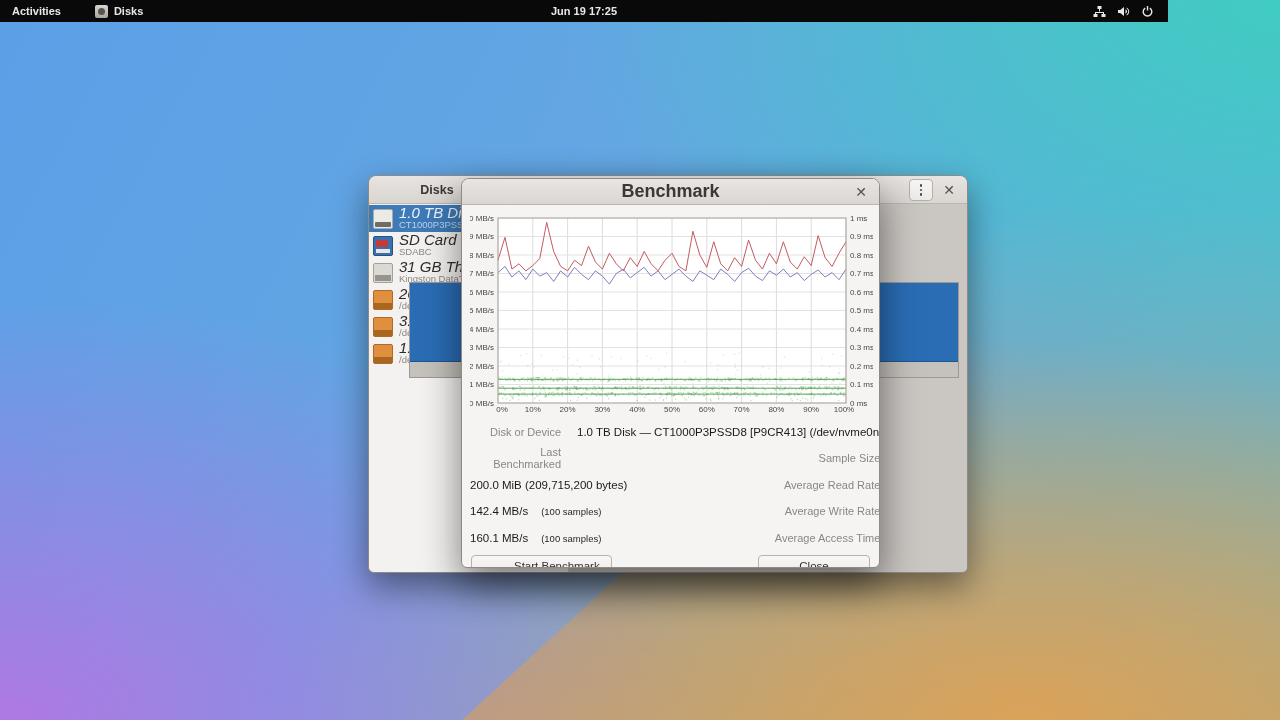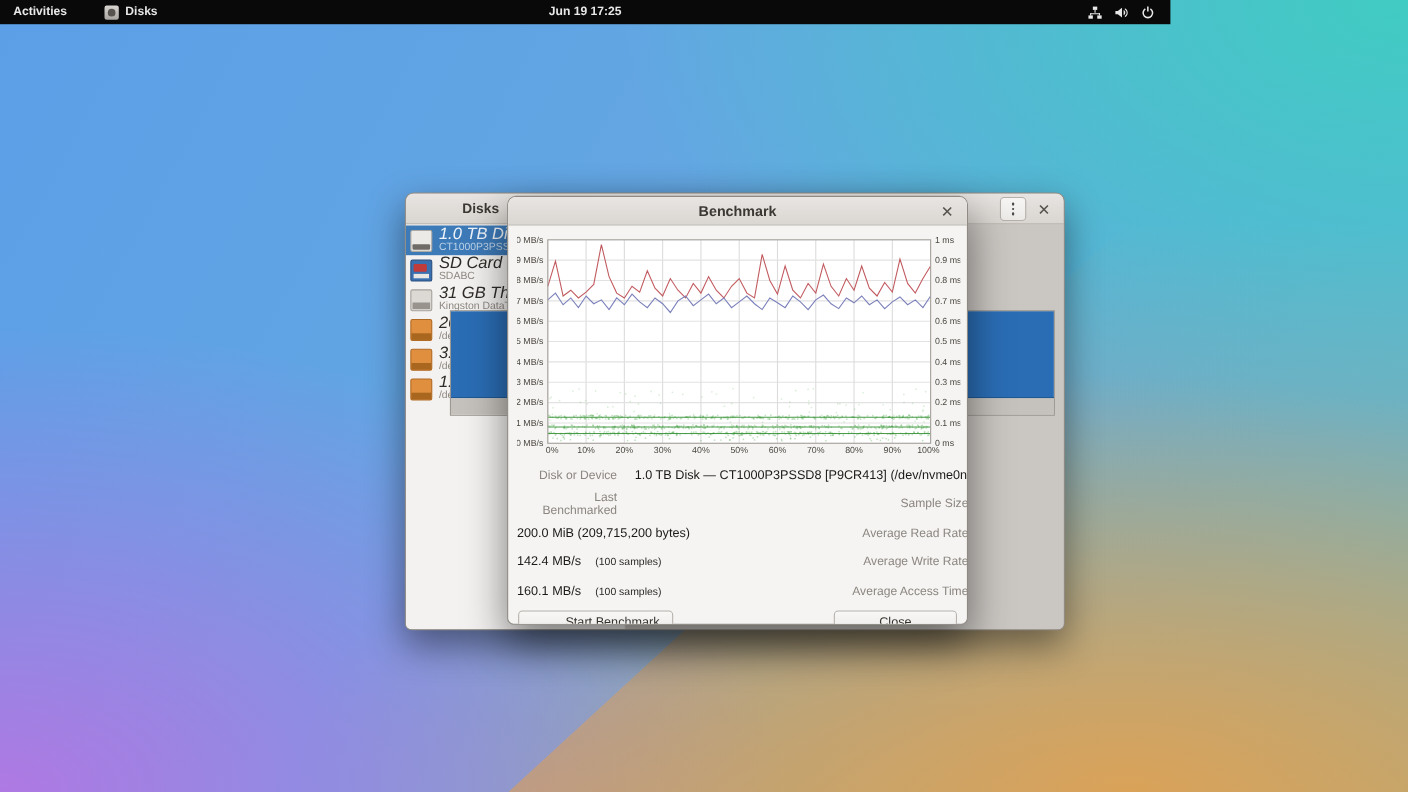--- a/index.html
+++ b/index.html
@@ -13,21 +13,21 @@
       radial-gradient(85% 85% at 100% 0%, rgba(62,206,192,0.92) 0%, rgba(62,206,192,0) 66%),
       radial-gradient(95% 85% at 80% 100%, rgba(226,166,90,0.85) 0%, rgba(226,166,90,0) 62%),
       linear-gradient(118deg, #5c9fe7 0%, #64a7e2 45%, #57b7d8 100%);
   }
   .wallpaper::after { content:""; position:absolute; inset:0;
     background:linear-gradient(to top, rgba(228,158,72,0.55) 0%, rgba(228,158,72,0.15) 50%, rgba(228,158,72,0) 72%);
     clip-path:polygon(35.5% 101%, 101% -6%, 101% 101%);
   }
 
   
-  .topbar { position:absolute; left:0; top:0; width:1064px; height:22px; background:#090909;
+  .topbar { position:absolute; left:0; top:0; width:1168px; height:22px; background:#090909;
     color:#e8e8e8; z-index:50; display:flex; align-items:center; font-size:11px; font-weight:bold; }
   .tb-activities { padding:0 12px; height:100%; display:flex; align-items:center; cursor:default; }
   .tb-app { display:flex; align-items:center; gap:6px; padding:0 10px; margin-left:12px; height:100%; }
   .tb-app-icon { width:13px; height:13px; border-radius:2px; background:linear-gradient(#d8d5d1,#a8a4a0); position:relative; }
   .tb-app-icon::after { content:""; position:absolute; left:3px; top:3px; width:7px; height:7px; border-radius:50%; background:#57534e; }
   .tb-clock { position:absolute; left:50%; transform:translateX(-50%); height:100%; display:flex; align-items:center; padding:0 10px; }
   .tb-status { position:absolute; right:8px; top:0; height:100%; display:flex; align-items:center; gap:11px; padding:0 6px; }
   .tb-status svg { display:block; }
 
   
@@ -66,21 +66,21 @@
   .volume-widget { position:absolute; left:-160px; right:8px; top:78px; border:1px solid #9d9892; }
   .volume-block { height:79px; background:#2a6db5; border-bottom:1px solid #1e568f; }
   .volume-strip { height:15px; background:#c5c1bc; }
 
   
   .dialog { position:absolute; left:461px; top:178px; width:419px; height:390px; z-index:10;
     border:1px solid #8f8a84; border-radius:8px 8px 6px 6px; background:#f5f4f2;
     box-shadow:0 16px 38px rgba(0,0,0,0.5); display:flex; flex-direction:column; overflow:hidden; }
   .dlg-titlebar { height:26px; flex:none; background:linear-gradient(#e8e5e2,#dad6d2); border-bottom:1px solid #bcb7b1;
     position:relative; display:flex; align-items:center; justify-content:center; }
-  .dlg-title { font-size:13px; font-weight:bold; color:#3b3834; }
+  .dlg-title { font-size:18px; font-weight:bold; color:#3b3834; }
   .dlg-close { position:absolute; right:8px; top:3px; width:20px; height:20px; display:flex; align-items:center; justify-content:center;
     color:#55514c; font-size:14px; line-height:1; }
   .chart-wrap { margin:4px 8px 0 8px; }
   .chart-wrap svg { display:block; font-family:"Liberation Sans",sans-serif; }
   .details { margin:7px 8px 0 8px; display:grid; grid-template-columns:100px 1fr; grid-auto-rows:19.5px; align-items:center;gap:7px; }
   .d-label { text-align:right; padding-right:9px; font-size:11px; color:#8b8680; }
   .d-value { font-size:11.5px; color:#1c1a18; white-space:nowrap; }
   .d-note { font-size:9.5px; color:#2a2825; padding-left:13px; }
   .actions { margin-top:7px; padding:0 9px; display:flex; justify-content:space-between; }
   .btn { height:23px; border:1px solid #b8b3ad; border-radius:4px; background:linear-gradient(#f8f7f6,#ebe9e6);

